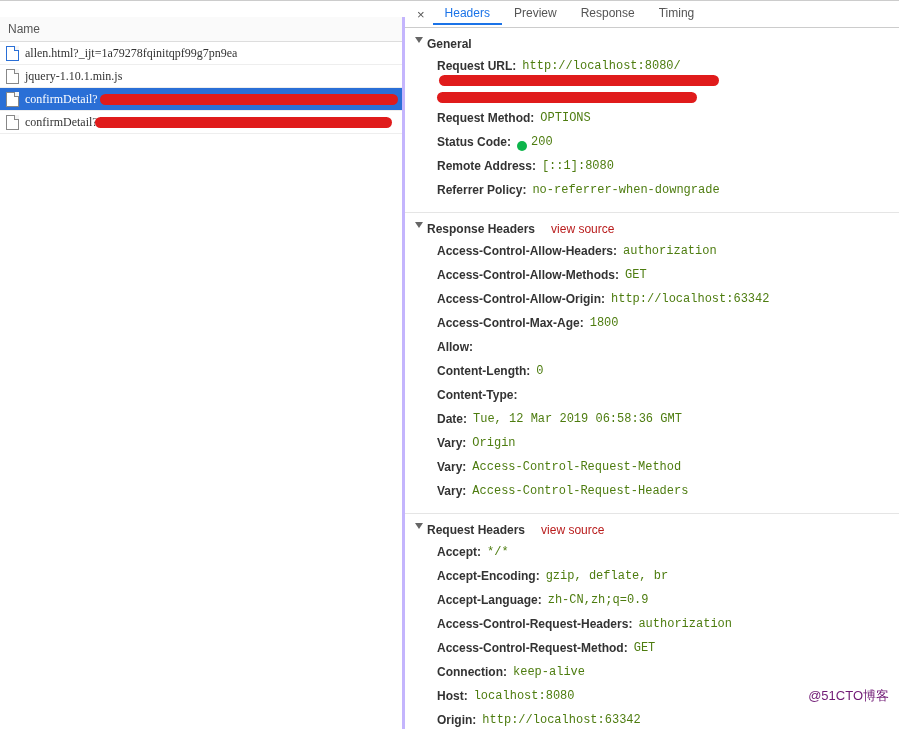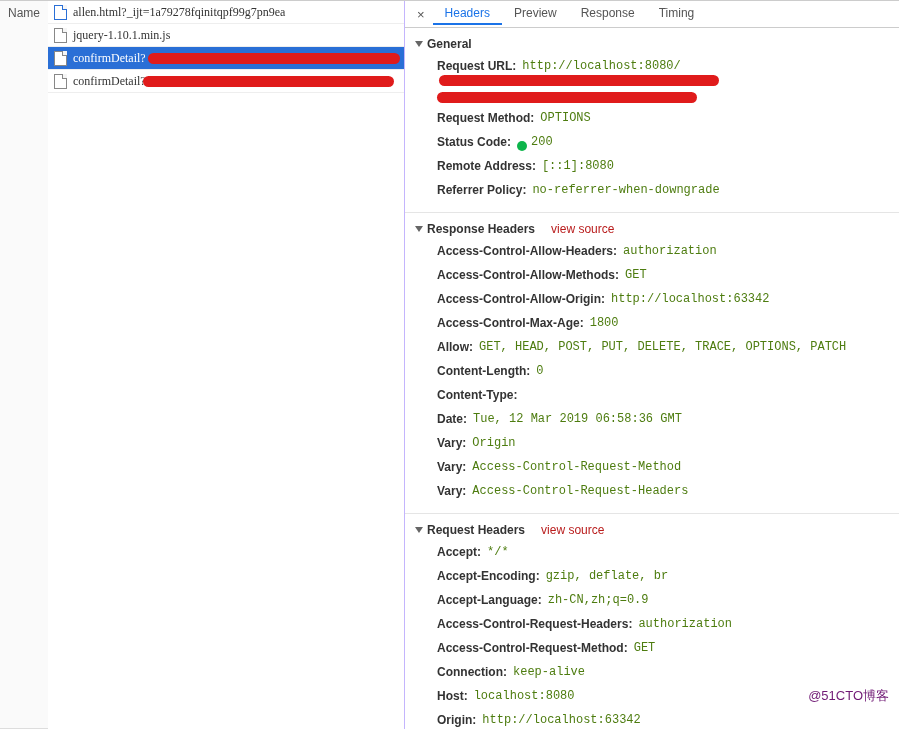--- a/index.html
+++ b/index.html
@@ -8,23 +8,24 @@
       font-size: 12px;
       color: #333;
       background: #fff;
       width: 899px;
       height: 729px;
       overflow: hidden;
     }
     .main { display: flex; height: 100%; border-top: 1px solid #ccc; }
     .left-panel {
       width: 405px;
-      border-right: 1px solid #c4b5fd;
-      display: flex;
-      flex-direction: row;
+      border-right: 3px solid #c4b5fd;
+      display: flex;
+      flex-direction: column;
+      margin-top: 16px;
     }
     .left-header {
       padding: 5px 8px;
       border-bottom: 1px solid #ddd;
       font-size: 12px;
       color: #555;
       background: #fafafa;
     }
     .request-list { flex: 1; overflow-y: auto; }
     .request-row {
@@ -122,21 +123,21 @@
       padding: 6px 10px 10px 10px;
       font-size: 12px;
       color: #333;
     }
     .section { margin-bottom: 10px; }
     .section-header {
       font-weight: bold;
       font-size: 12px;
       padding: 3px 0;
       display: flex;
-      align-items: center;
+      align-items: flex-start;
       cursor: pointer;
     }
     .caret {
       display: inline-block;
       width: 0; height: 0;
       border-left: 4px solid transparent;
       border-right: 4px solid transparent;
       border-top: 6px solid #666;
       margin-right: 4px;
     }
@@ -284,21 +285,20 @@
             <div class="kv">
               <span class="k">Access-Control-Allow-Origin:</span>
               <span class="v">http://localhost:63342</span>
             </div>
             <div class="kv">
               <span class="k">Access-Control-Max-Age:</span>
               <span class="v">1800</span>
             </div>
             <div class="kv">
               <span class="k">Allow:</span>
-              <span class="v">GET, HEAD, POST, PUT, DELETE, TRACE, OPTIONS, PATCH</span>
             </div>
             <div class="kv">
               <span class="k">Content-Length:</span>
               <span class="v">0</span>
             </div>
             <div class="kv">
               <span class="k">Content-Type:</span>
             </div>
             <div class="kv">
               <span class="k">Date:</span>

